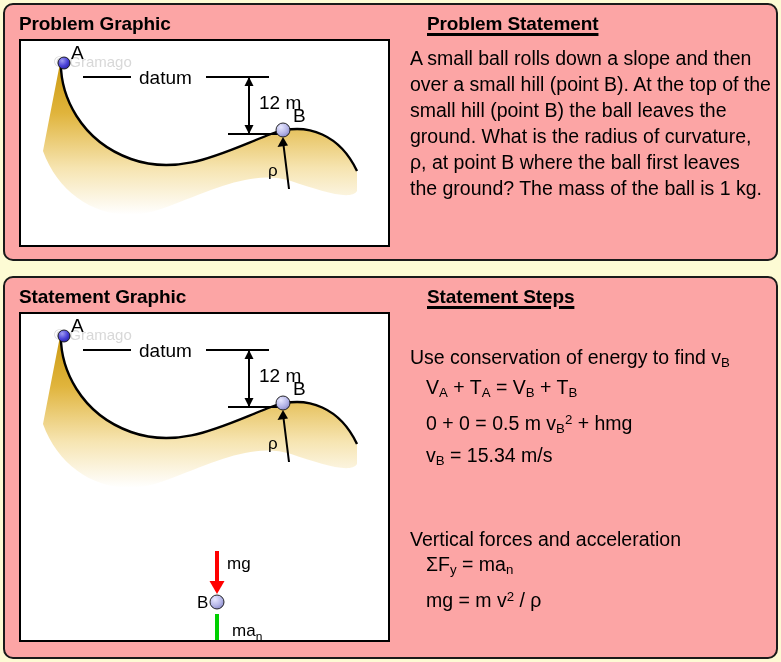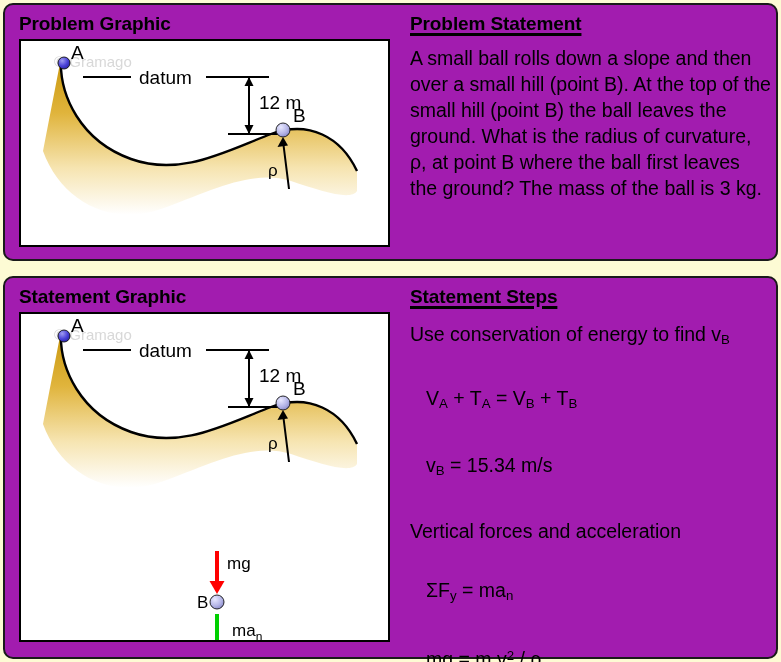--- a/index.html
+++ b/index.html
@@ -13,21 +13,21 @@
     font-family: "Liberation Sans", sans-serif;
     overflow: hidden;
   }
   .page {
     position: relative;
     width: 781px;
     height: 662px;
   }
   .panel {
     position: absolute;
-    background: #a21caf;
+    background: #fca5a5;
     border: 2px solid #1a1a1a;
     border-radius: 10px;
     box-sizing: border-box;
   }
   #problem-panel {
     left: 3px;
     top: 3px;
     width: 775px;
     height: 258px;
   }
@@ -43,21 +43,21 @@
     font-weight: bold;
     color: #000;
     letter-spacing: -0.1px;
     white-space: nowrap;
   }
   .graphic-title {
     left: 14px;
     top: 8px;
   }
   .text-title {
-    left: 405px;
+    left: 422px;
     top: 8px;
     text-decoration: underline;
     text-decoration-thickness: 3px;
     text-underline-offset: 3px;
   }
   .graphic-box {
     position: absolute;
     background: #ffffff;
     border: 2px solid #000;
     box-sizing: border-box;
@@ -85,28 +85,28 @@
   }
   .steps-wrap {
     position: absolute;
     left: 405px;
     top: 40px;
     width: 365px;
     font-size: 19.5px;
     color: #000;
   }
   .step-head {
-    line-height: 33px;
+    line-height: 23px;
     white-space: nowrap;
+    margin-top: 28px;
   }
   .eq {
-    line-height: 36px;
+    line-height: 26px;
     padding-left: 16px;
     white-space: nowrap;
-    margin-top: 24px;
   }
   .gap {
     height: 26px;
   }
   sub {
     font-size: 0.68em;
     vertical-align: -0.25em;
   }
   sup {
     font-size: 0.68em;
@@ -192,21 +192,21 @@
         <circle cx="43" cy="22" r="6" fill="url(#ballAGradP)" stroke="#111" stroke-width="0.9"></circle>
         <text class="dlabel" x="50" y="18">A</text>
 
         <circle cx="262" cy="89" r="7" fill="url(#ballBGradP)" stroke="#111" stroke-width="0.9"></circle>
         <text class="dlabel" x="272" y="81">B</text>
       </svg>
     </div>
 
     <div class="panel-title text-title">Problem Statement</div>
 
-    <div class="statement-text">A small ball rolls down a slope and then over a small hill (point B). At the top of the small hill (point B) the ball leaves the ground. What is the radius of curvature, ρ, at point B where the ball first leaves the ground? The mass of the ball is 3 kg.</div>
+    <div class="statement-text">A small ball rolls down a slope and then over a small hill (point B). At the top of the small hill (point B) the ball leaves the ground. What is the radius of curvature, ρ, at point B where the ball first leaves the ground? The mass of the ball is 1 kg.</div>
   </div>
 
   <div class="panel" id="solution-panel">
 
     <div class="panel-title graphic-title">Statement Graphic</div>
 
     <div class="graphic-box" id="solution-graphic-box">
       <svg class="svg-scene" width="367" height="326" viewBox="0 0 367 326">
         <defs>
           <linearGradient id="terrGradS" x1="0" y1="0" x2="0" y2="1">
@@ -268,20 +268,21 @@
     </div>
 
     <div class="panel-title text-title">Statement Steps</div>
 
     <div class="steps-wrap">
 
       <div class="step-head"><span>Use conservation of energy to find v</span><sub>B</sub></div>
 
       <div class="eq"><span>V</span><sub>A</sub><span> + T</span><sub>A</sub><span> = V</span><sub>B</sub><span> + T</span><sub>B</sub></div>
 
+      <div class="eq"><span>0 + 0 = 0.5 m v</span><sub>B</sub><sup>2</sup><span> + hmg</span></div>
 
 
       <div class="eq"><span>v</span><sub>B</sub><span> = 15.34 m/s</span></div>
 
       <div class="gap"></div>
 
       <div class="step-head">Vertical forces and acceleration</div>
 
       <div class="eq"><span>ΣF</span><sub>y</sub><span> = ma</span><sub>n</sub></div>
 

